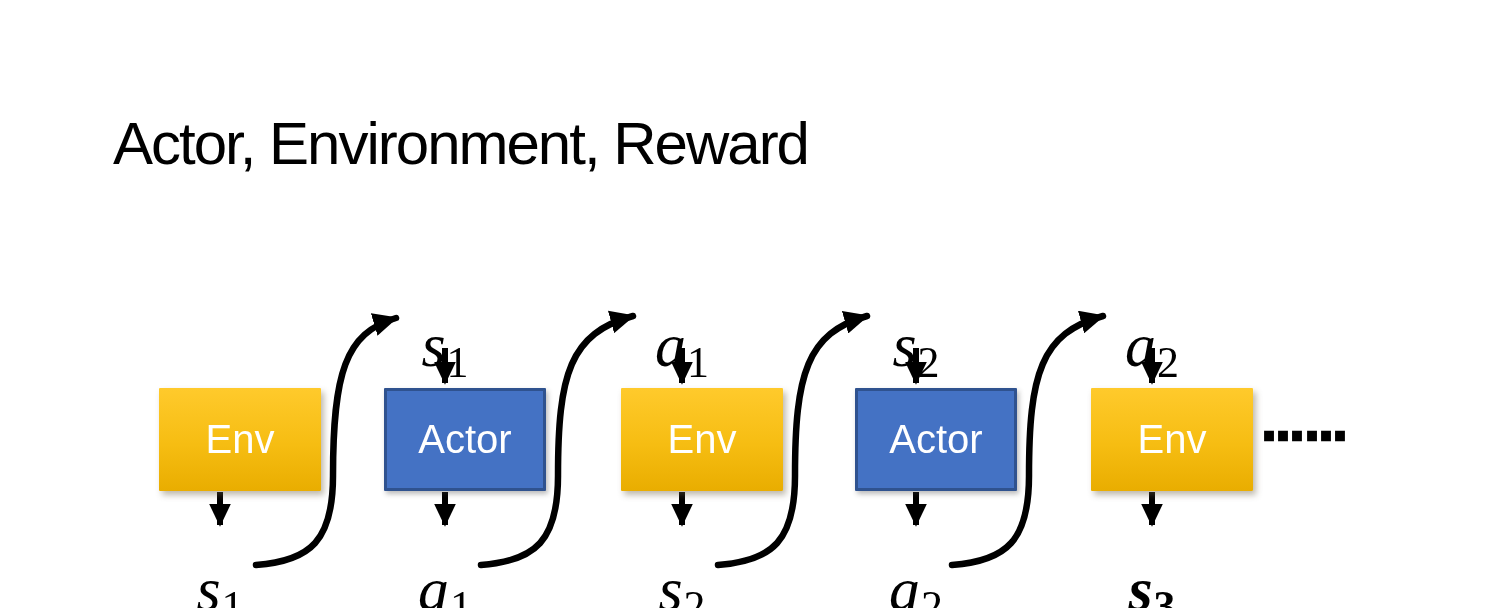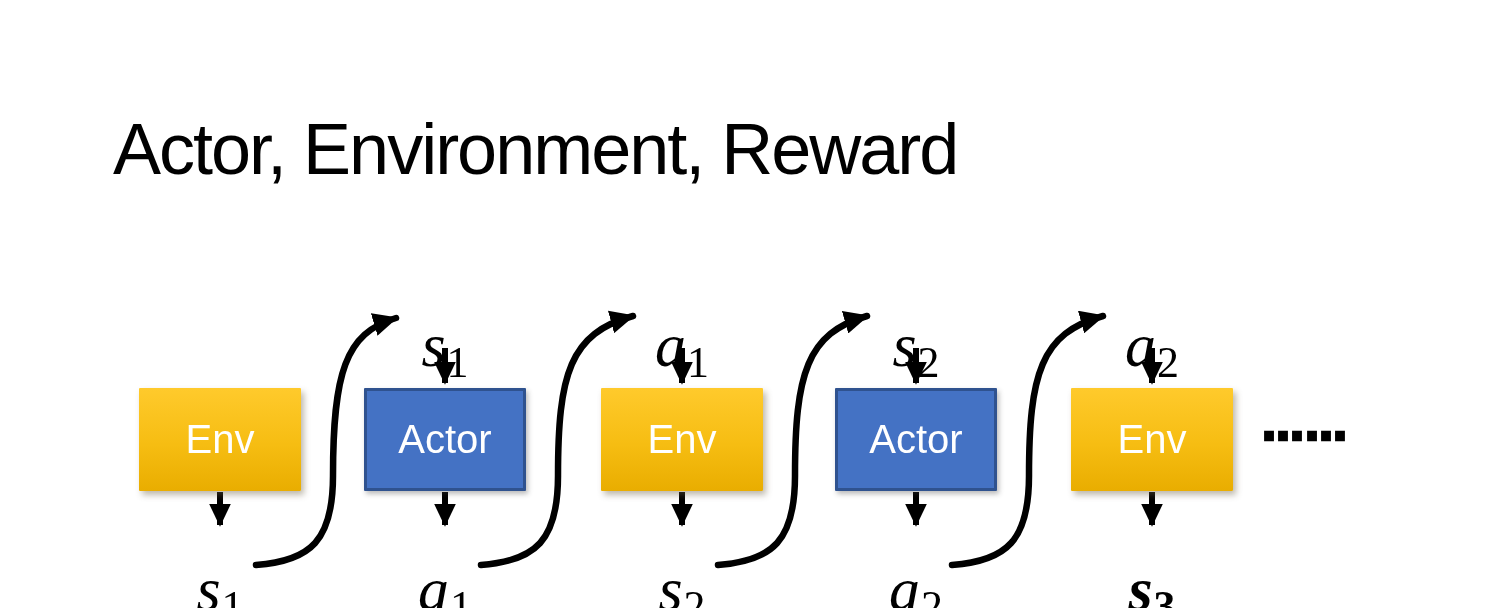--- a/index.html
+++ b/index.html
@@ -12,21 +12,21 @@
     width: 1500px;
     height: 608px;
     background: #ffffff;
     overflow: hidden;
     font-family: "Liberation Sans", sans-serif;
   }
   .slide-title {
     position: absolute;
     left: 113px;
     top: 112px;
-    font-size: 72px;
+    font-size: 60px;
     font-weight: 300;
     letter-spacing: -2px;
     line-height: 1.05;
     color: var(--title-text, #000000);
     white-space: nowrap;
   }
   .arrows-layer {
     position: absolute;
     left: 0;
     top: 0;
@@ -39,20 +39,21 @@
     top: 388px;
     width: 162px;
     height: 103px;
     display: flex;
     align-items: center;
     justify-content: center;
     font-size: 40px;
     color: var(--box-text, #ffffff);
     border-radius: 1px;
     box-sizing: border-box;
+    margin-left: 20px;
   }
   .box.env {
     background: linear-gradient(180deg,
       var(--env-gradient-top, #FFCA2C) 0%,
       #F6BD12 55%,
       var(--env-gradient-bottom, #E9AD00) 100%);
     box-shadow: 3px 4px 6px rgba(110, 100, 70, 0.45);
   }
   .box.actor {
     background: var(--actor-fill, #4472C4);

